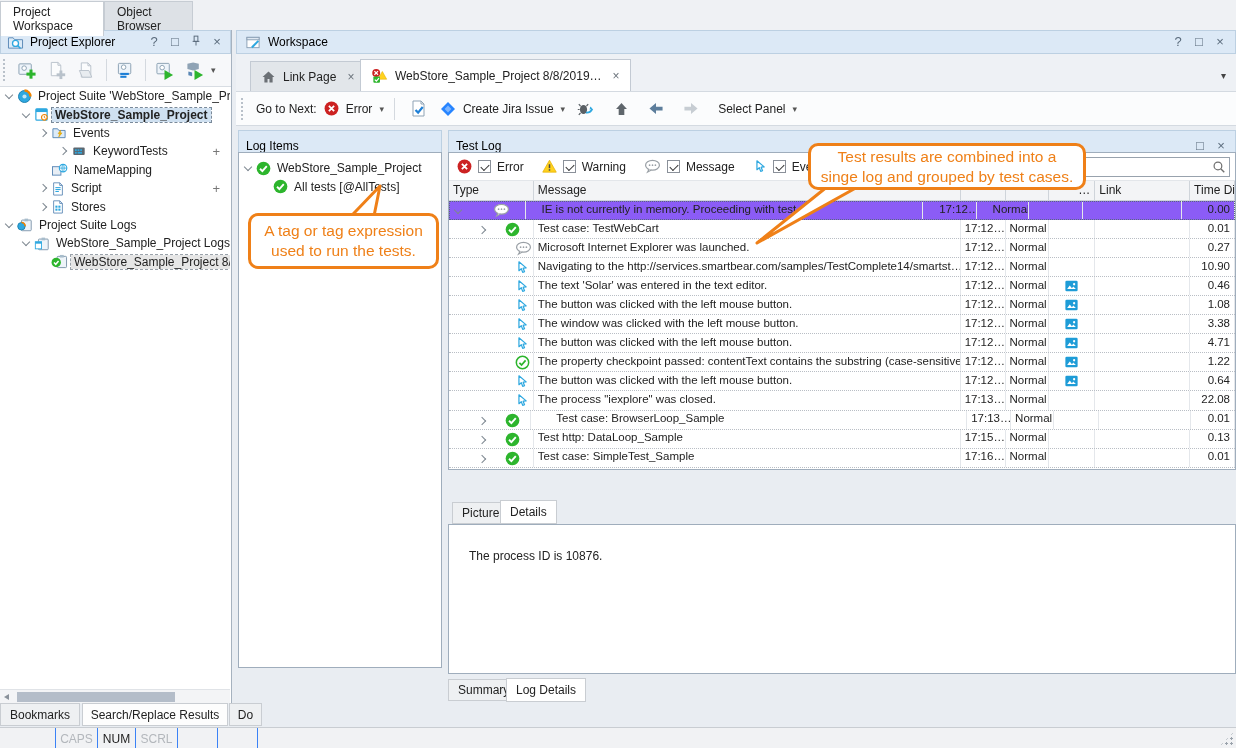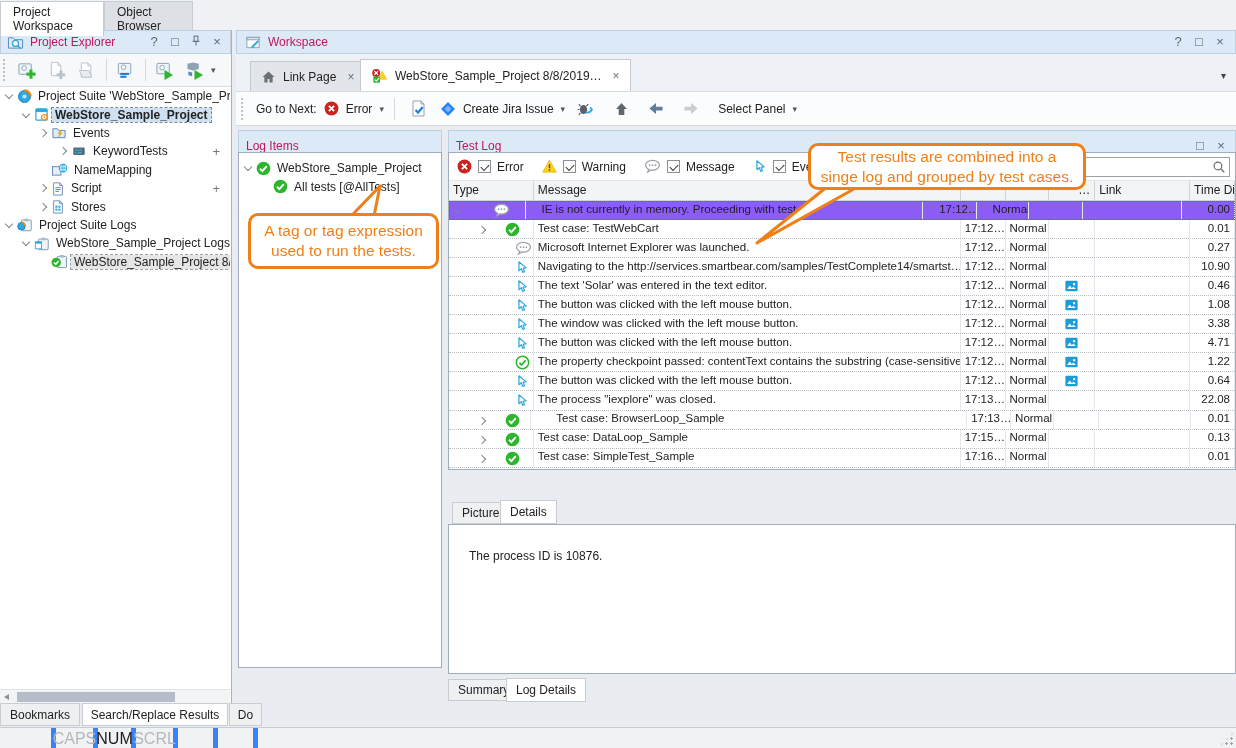--- a/index.html
+++ b/index.html
@@ -10,21 +10,21 @@
 
   
   #win-tabs { position:absolute; left:0; top:0; width:1236px; height:30px; background:#eff1f4; }
   .wtab { position:absolute; top:1px; height:35px; display:flex; align-items:center; justify-content:center;
     border:1px solid #c6ccd3; border-bottom:none; background:#dde1e6; cursor:default; padding:0 12px; }
   .wtab.active { background:#fff; z-index:2; }
 
   
   .panel-header { position:absolute; left:0; top:0; right:0; height:24px; background:#dce9f6;
     border:1px solid #bcd0e2; display:flex; align-items:center; padding:0 6px; gap:6px; }
-  .ph-title { color:#be185d; }
+  .ph-title { color:#000000; }
   .ph-controls { margin-left:auto; display:flex; gap:7px; align-items:center; color:#5a6b7c; font-size:13px; }
   .ph-controls .ctrl { width:14px; height:16px; text-align:center; line-height:16px; cursor:default; }
   .icon { display:inline-block; vertical-align:middle; line-height:0; }
   .icon svg { display:block; }
 
   
   #pe-panel { position:absolute; left:0; top:30px; width:232px; height:673px; background:#fff; border-right:1px solid #a6b2bf; }
   #pe-toolbar { position:absolute; left:0; top:24px; right:0; height:33px; background:#f7f8fa;
     border-bottom:1px solid #d8dde3; display:flex; align-items:center; padding:0 2px; gap:2px; }
   .tbtn { width:28px; height:28px; display:flex; align-items:center; justify-content:center; border-radius:2px; }
@@ -44,21 +44,21 @@
   .chev.none::before { display:none; }
   #pe-hscroll { position:absolute; left:0; bottom:0; right:1px; height:14px; background:#f3f4f6; border-top:1px solid #e0e3e7; }
   #pe-hthumb { position:absolute; left:17px; top:2px; width:158px; height:10px; background:#b4bdc9; }
   #pe-harrow { position:absolute; left:4px; top:4px; width:0; height:0; border-right:5px solid #8a929b; border-top:3.5px solid transparent; border-bottom:3.5px solid transparent; }
 
   
   #bl-tabs { position:absolute; left:0; top:703px; height:24px; }
   .btab { position:absolute; top:0; height:23px; border:1px solid #c9cdd2; background:#eef0f2; display:flex; align-items:center; justify-content:center; }
   .btab.lite { background:#fdfdfd; }
   #status-bar { position:absolute; left:0; top:727px; width:1236px; height:21px; background:#f1f2f4; border-top:1px solid #c9cdd2; }
-  .scell { position:absolute; top:0; height:21px; border-right:5px solid #3b82f6; display:flex; align-items:center; justify-content:center; font-size:16px; color:#b3b7bc; }
+  .scell { position:absolute; top:0; height:21px; border-right:1px solid #3b82f6; display:flex; align-items:center; justify-content:center; font-size:12px; color:#b3b7bc; }
   .scell.on { color:#1d1d1d; }
   #sgrip { position:absolute; right:2px; top:4px; width:14px; height:14px;
     background-image:radial-gradient(#9aa2ab 1.2px, transparent 1.3px); background-size:5px 5px; background-position:bottom right;
     clip-path:polygon(100% 0,100% 100%,0 100%); }
 
   
   #ws-header { position:absolute; left:236px; top:30px; width:1000px; height:24px; background:#dce9f6; border:1px solid #bcd0e2;
     display:flex; align-items:center; gap:7px; padding:0 8px; }
   #doc-bar { position:absolute; left:236px; top:54px; width:1000px; height:38px; background:#eef1f5; border-bottom:1px solid #d4dae1; }
   .dtab { position:absolute; bottom:0; height:30px; display:flex; align-items:center; gap:7px; padding:0 10px; border:1px solid #c3cad3; border-bottom:none; background:#e2e6ea; }
@@ -766,21 +766,21 @@
           <div class="grow">
             <div class="gc type" style="width: 85px;">
               <span class="chev closed" style="left: 28px;"></span>
               <span class="icon ticon" style="left: 56px;">
                 <svg width="15" height="15" viewBox="0 0 16 16">
                   <circle cx="8" cy="8" r="7.3" fill="#2db52d"></circle>
                   <path d="M4.3 8.3l2.5 2.5 4.7-5.3" stroke="#fff" stroke-width="2" fill="none"></path>
                 </svg>
               </span>
             </div>
-            <div class="gc" style="width: 428px;">Test case: DataLoop_Sample</div>
+            <div class="gc" style="width: 428px;">Test http: DataLoop_Sample</div>
             <div class="gc" style="width: 45px;">17:15…</div>
             <div class="gc" style="width: 44px;">Normal</div>
             <div class="gc" style="width: 46px; text-align: center;"></div>
             <div class="gc" style="width: 95px;"></div>
             <div class="gc num" style="width: 45px;">0.13</div>
           </div>
           <div class="grow">
             <div class="gc type" style="width: 85px;">
               <span class="chev closed" style="left: 28px;"></span>
               <span class="icon ticon" style="left: 56px;">

